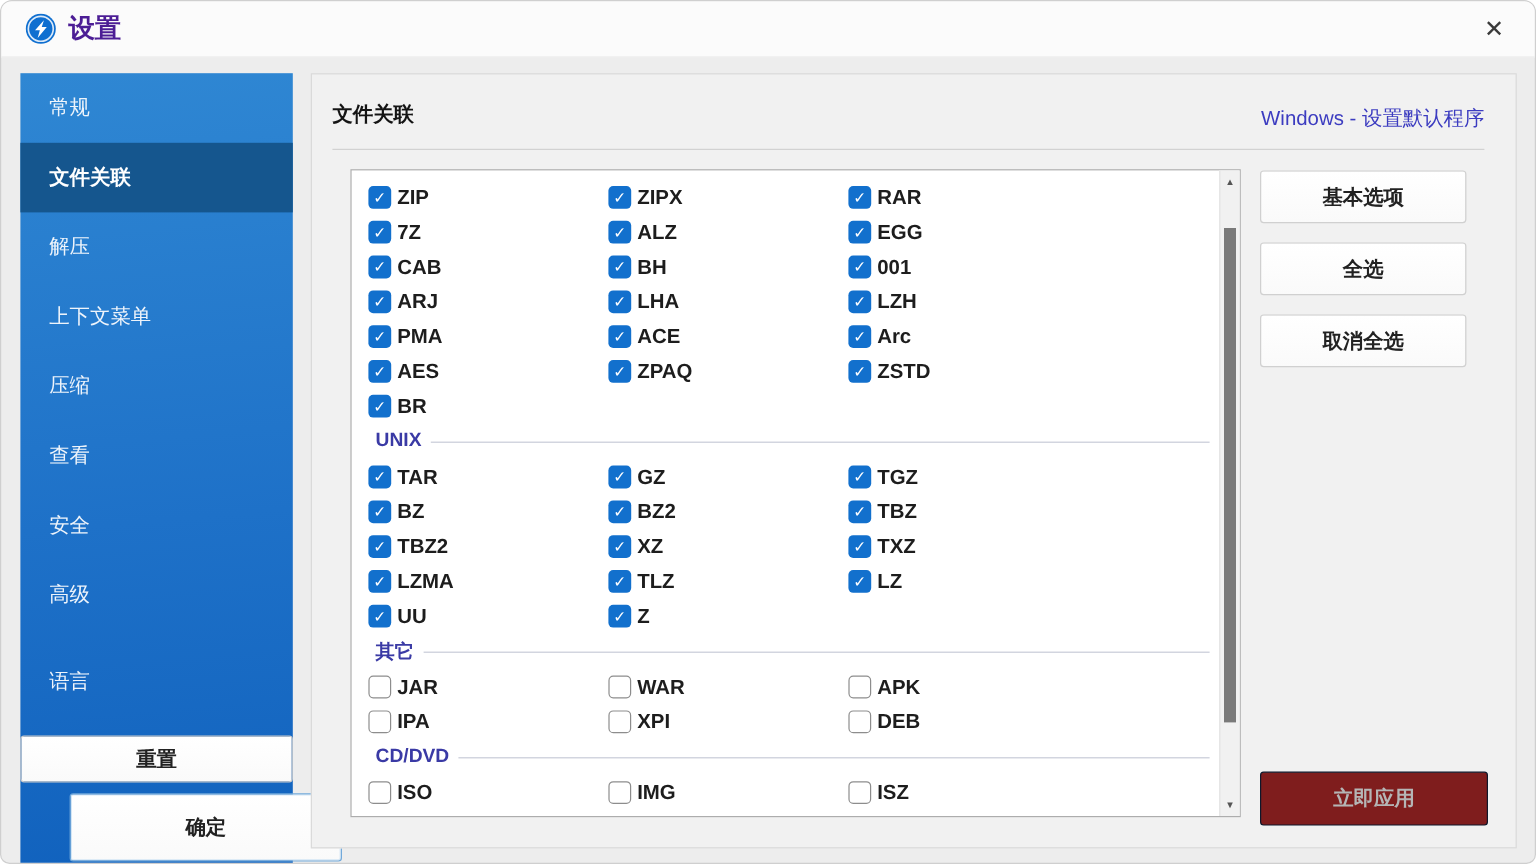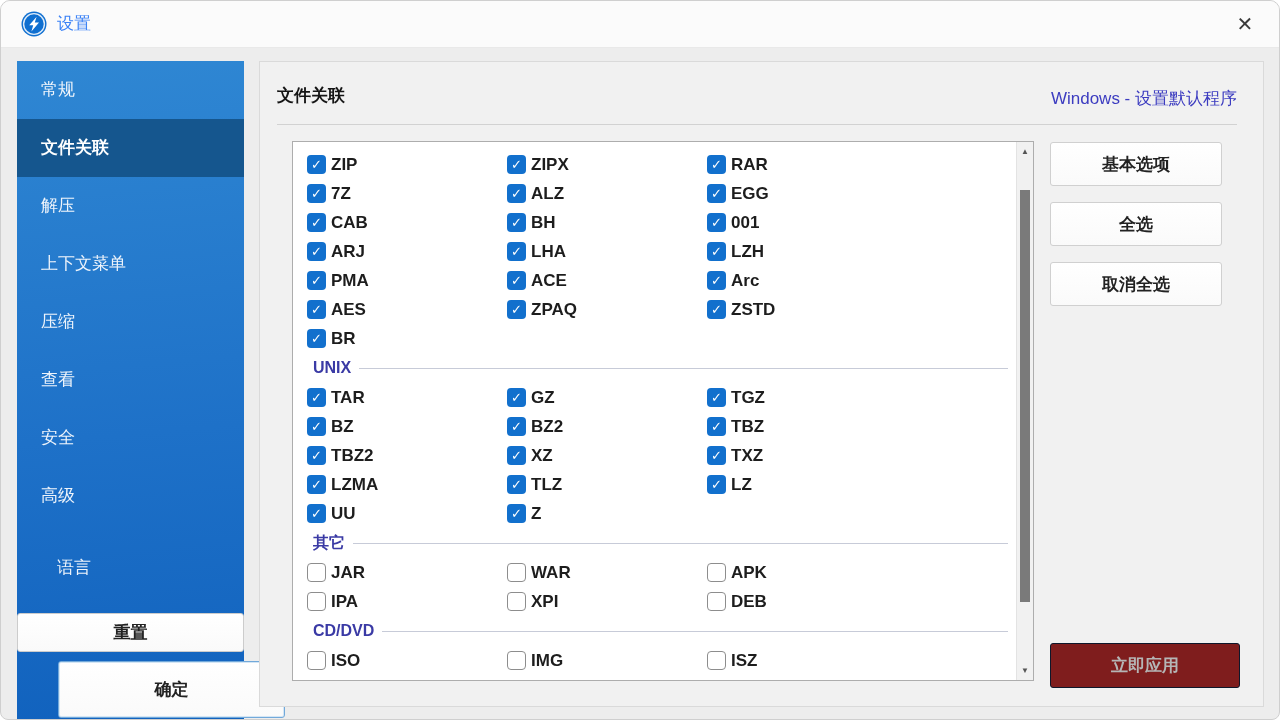--- a/index.html
+++ b/index.html
@@ -1,29 +1,29 @@
 <!DOCTYPE html>
 <html><head>
 <meta charset="utf-8">
 <style>
   html,body{margin:0;padding:0;background:#ffffff;font-family:"Liberation Sans","DejaVu Sans",sans-serif;}
   .window{position:relative;width:1280px;height:720px;background:#ededed;border:1px solid #cfcfcf;
           border-radius:10px 10px 8px 8px;overflow:hidden;box-sizing:border-box;}
   
   .titlebar{position:absolute;left:0;top:0;width:100%;height:46px;background:#fbfbfb;border-bottom:1px solid #e9e9e9;}
   .app-icon{position:absolute;left:20px;top:10px;width:26px;height:26px;}
-  .win-title{position:absolute;left:56px;top:0;line-height:46px;font-size:17px;font-weight:400;color:#3b82f6;}
+  .win-title{position:absolute;left:56px;top:0;line-height:46px;font-size:22px;font-weight:700;color:#4c1d95;}
   .close-btn{position:absolute;right:12px;top:0;width:44px;height:46px;display:flex;align-items:center;justify-content:center;
              font-size:20px;color:#3a3a3a;cursor:pointer;background:none;border:none;}
   
   .sidebar{position:absolute;left:16px;top:60px;width:227px;height:676px;
            background:linear-gradient(175deg,#2f87d3 0%,#1e71c8 55%,#1061bd 100%);}
   .nav-item{height:58px;line-height:58px;padding-left:24px;font-size:17px;color:#eef4fb;cursor:pointer;}
   .nav-item.selected{background:#15568e;font-weight:600;color:#ffffff;}
-  .nav-item.last{margin-top:14px;margin-left:16px;}
+  .nav-item.last{margin-top:14px;}
   .reset-btn,.ok-btn{position:absolute;left:16px;width:227px;background:linear-gradient(#ffffff,#fafafa);
            border:1px solid #cccccc;border-radius:3px;font-size:17px;font-weight:600;color:#222;
            font-family:inherit;cursor:pointer;}
   .reset-btn{top:612px;height:39px;}
   .ok-btn{top:660px;height:57px;border:1px solid #72a9da;box-shadow:0 0 0 1px #d4e6f5 inset;margin-left:41px;}
   
   .panel{position:absolute;left:258px;top:60px;width:1005px;height:646px;background:#f1f1f1;border:1px solid #dadada;box-sizing:border-box;}
   .panel-title{position:absolute;left:17px;top:22px;font-size:17px;font-weight:700;color:#141414;}
   .panel-link{position:absolute;right:26px;top:25px;font-size:17px;color:#3c3cc0;cursor:pointer;text-decoration:none;}
   .panel-divider{position:absolute;left:17px;right:26px;top:62px;height:1px;background:#d2d2d2;}

